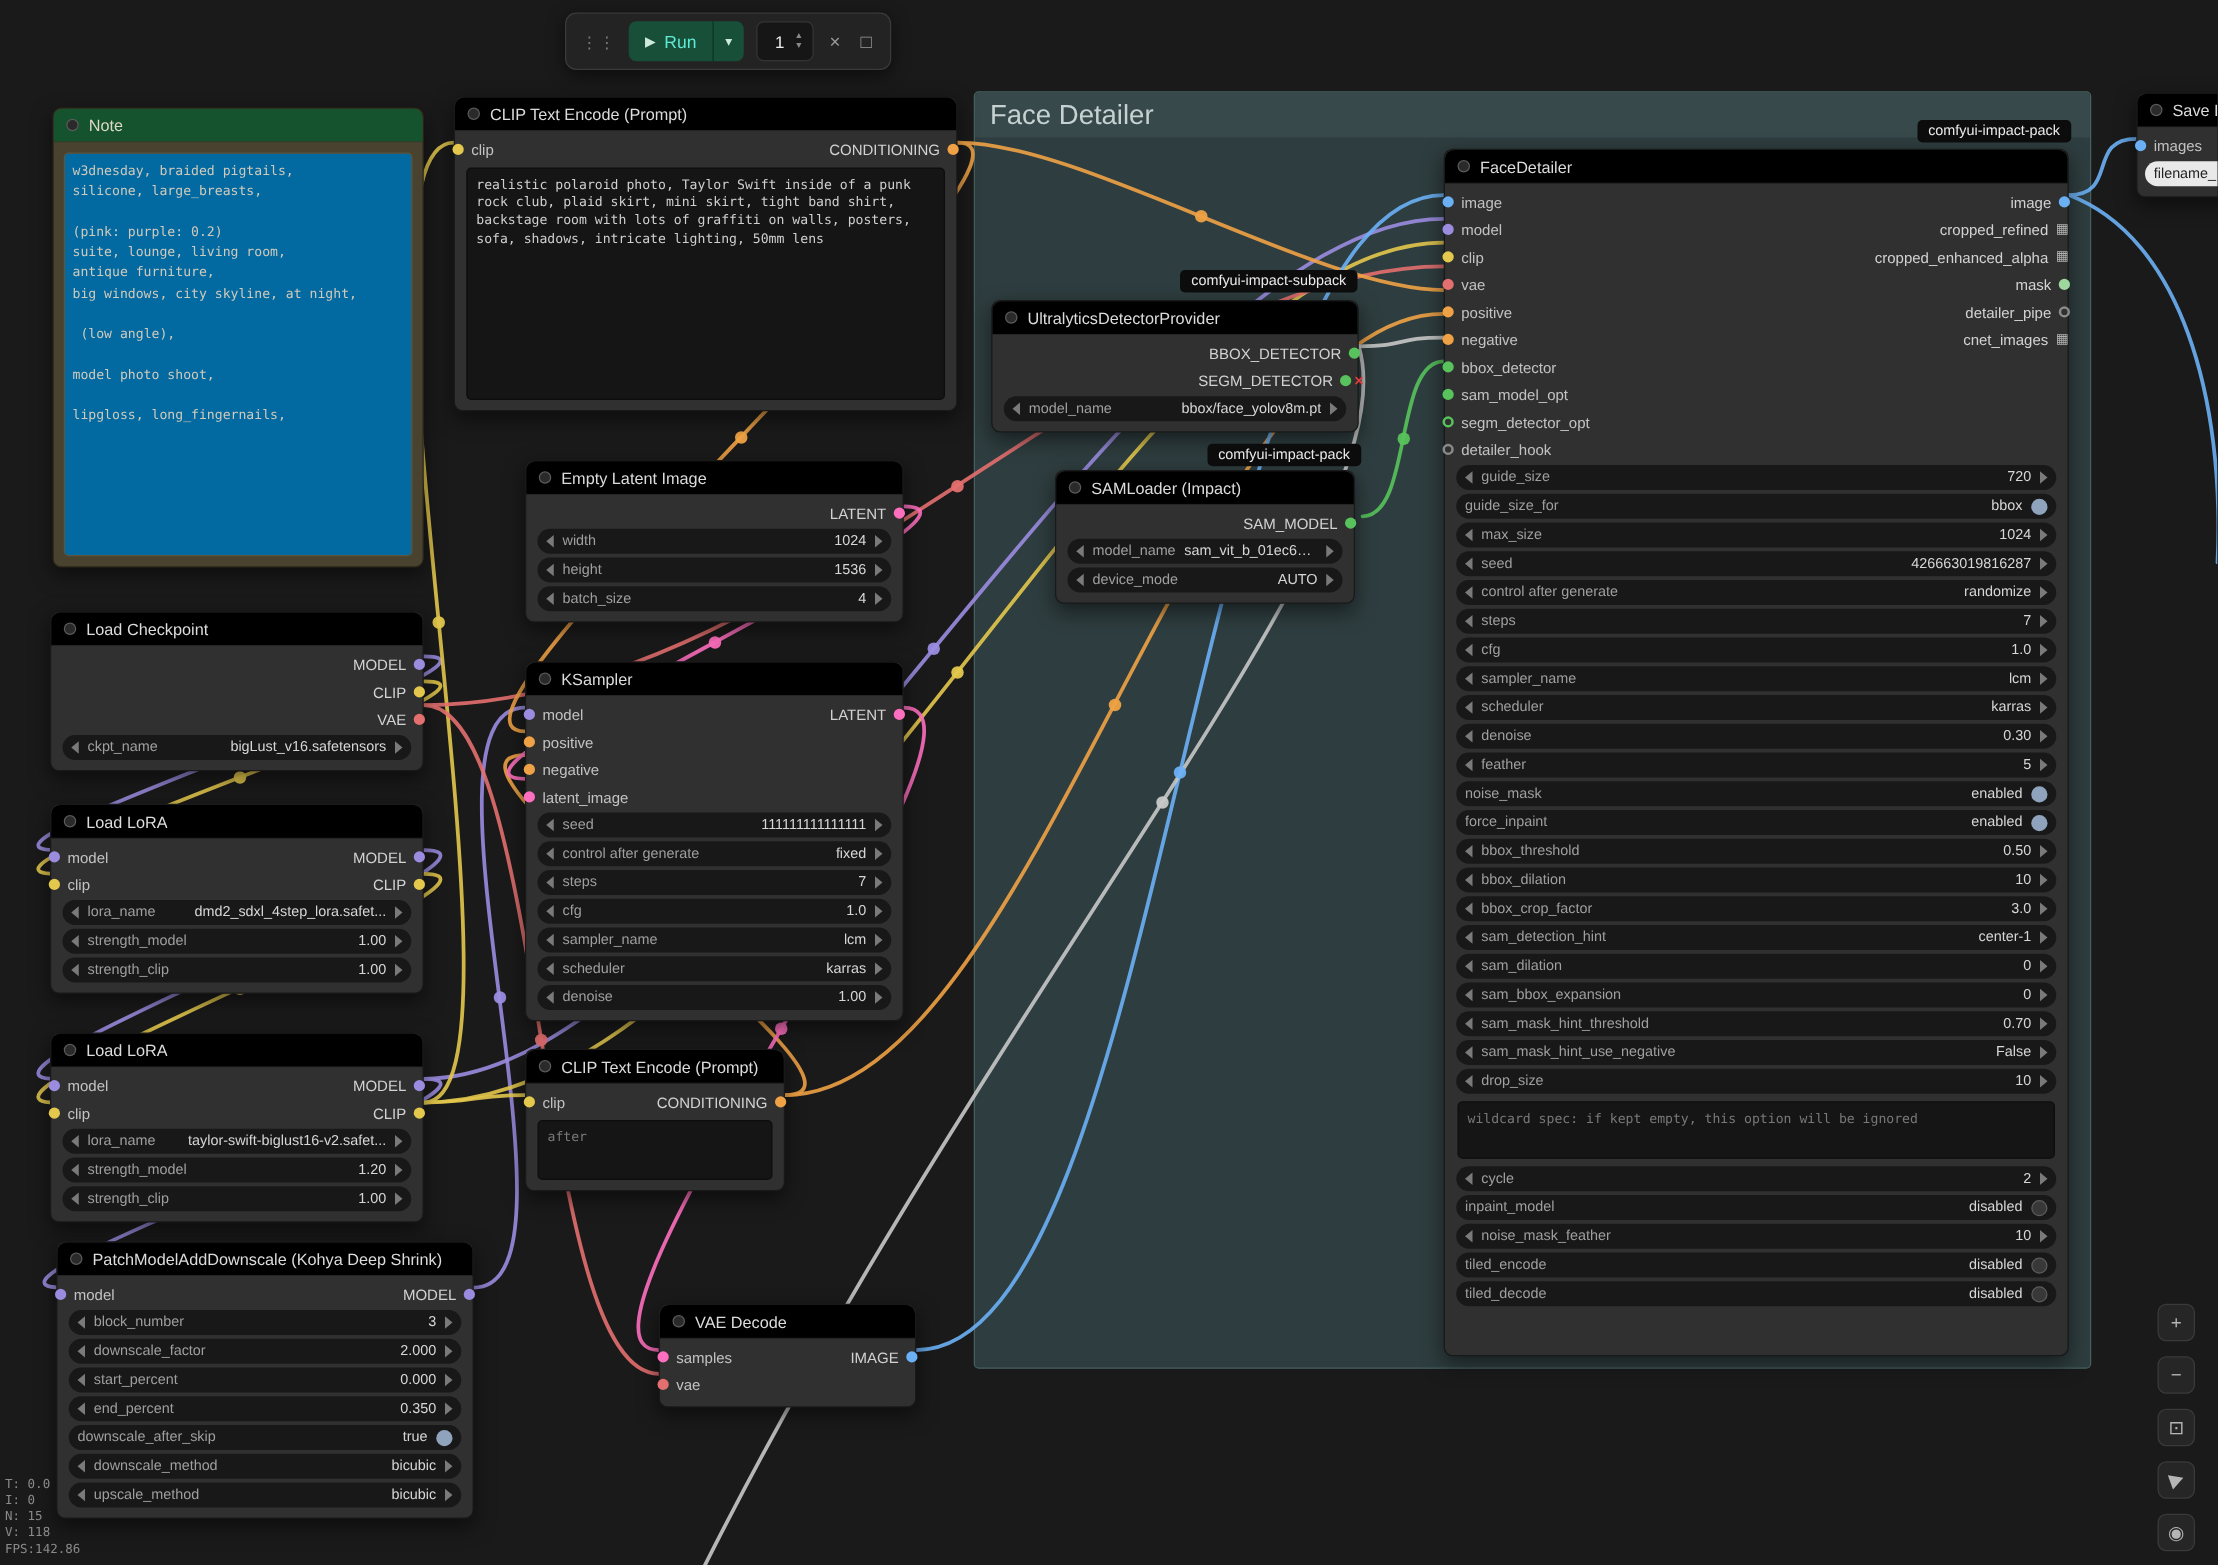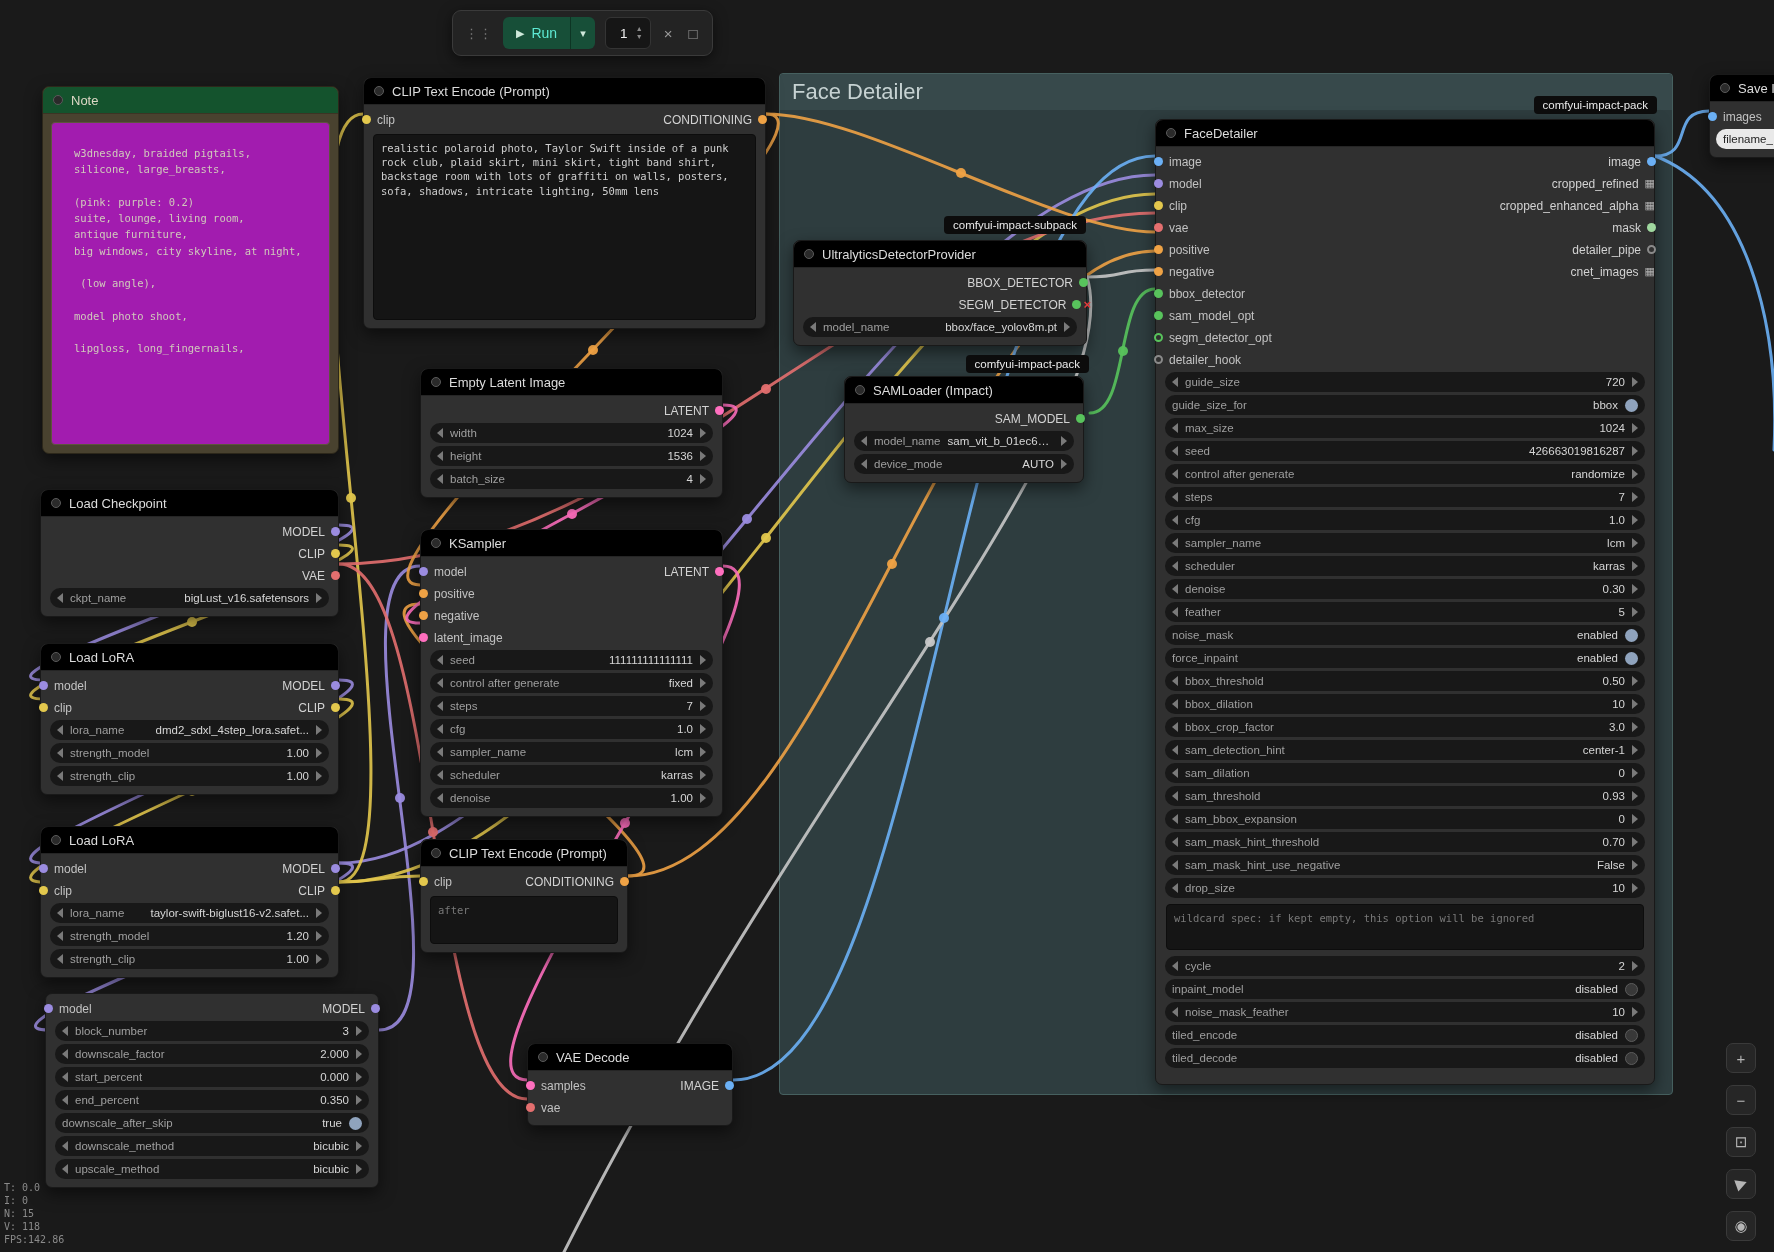--- a/index.html
+++ b/index.html
@@ -32,21 +32,21 @@
 .wv{flex:1;text-align:right;color:#d6d6d6;overflow:hidden;text-overflow:ellipsis}
 .tl{width:0;height:0;border-top:5px solid transparent;border-bottom:5px solid transparent;border-right:6px solid #7a7a7a;flex:none;cursor:pointer}
 .tr{width:0;height:0;border-top:5px solid transparent;border-bottom:5px solid transparent;border-left:6px solid #7a7a7a;flex:none;cursor:pointer}
 .tgl{width:13px;height:13px;border-radius:50%;flex:none;cursor:pointer}
 .tgl.on{background:#8fa3bd}
 .tgl.off{background:#383838;border:1px solid #5c5c5c}
 .ta{margin:2px 9px 0;background:#151515;border:1px solid #0d0d0d;border-radius:4px;padding:6px 7px;font-family:"DejaVu Sans Mono",monospace;font-size:10.5px;line-height:1.35;color:#cfcfcf;white-space:pre-wrap;overflow:hidden;flex:none}
 .ph{color:#787878}
 .node.note{background:#49422f;border-color:#2c271a}
 .node.note .nh{background:#14532d;border-bottom-color:#3b3424;color:#ded8c6}
-.note-body{margin:8px;background:#a21caf;border:1px solid #5d553c;border-radius:4px;padding:22px;font-family:"DejaVu Sans Mono",monospace;font-size:10.5px;line-height:1.55;color:#d0cabb;white-space:pre-wrap;height:calc(100% - 43px);overflow:hidden}
+.note-body{margin:8px;background:#0369a1;border:1px solid #5d553c;border-radius:4px;padding:6px;font-family:"DejaVu Sans Mono",monospace;font-size:10.5px;line-height:1.55;color:#d0cabb;white-space:pre-wrap;height:calc(100% - 43px);overflow:hidden}
 .widget.light{background:#e9e9e9;color:#222;margin:0 6px}
 .widget.light .wl{color:#222}
 .badge{position:absolute;z-index:4;background:#0c0c0c;color:#eaeaea;font-size:11.5px;padding:3px 9px;border-radius:4px;white-space:nowrap}
 .toolbar{position:absolute;left:452px;top:10px;z-index:6;height:46px;background:#232323;border:1px solid #3a3a3a;border-radius:9px;display:flex;align-items:center;gap:10px;padding:0 12px;box-shadow:0 4px 14px rgba(0,0,0,.55)}
 .drag-dots{color:#7a7a7a;font-size:13px;letter-spacing:1px;cursor:grab}
 .run-btn{display:flex;align-items:center;height:32px;background:#174f38;border-radius:6px;overflow:hidden}
 .run-main{display:flex;align-items:center;gap:7px;padding:0 13px;cursor:pointer}
 .run-play{color:#cfe9db;font-size:11px}
 .run-label{color:#5eead4;font-size:14px}
 .run-divider{width:1px;height:32px;background:#0d3524}
@@ -311,20 +311,24 @@
       <div class="widget">
           <span class="tl"></span>
           <span class="wl">strength_clip</span>
           <span class="wv">1.00</span>
           <span class="tr"></span>
         </div>
     </div>
   </div>
 
   <div class="node" style="left:45px;top:993px;width:334px">
+    <div class="nh">
+      <span class="cdot"></span>
+      <span class="nt">PatchModelAddDownscale (Kohya Deep Shrink)</span>
+    </div>
     <div class="nb">
       <div class="iorow">
         <div class="port in">
             <span class="dot id d-model"></span>
             <span>model</span>
           </div>
         <div class="port out">
             <span class="dot od d-model"></span>
             <span>MODEL</span>
           </div>
@@ -739,26 +743,20 @@
       <div class="widget">
           <span class="tl"></span>
           <span class="wl">sam_detection_hint</span>
           <span class="wv">center-1</span>
           <span class="tr"></span>
         </div>
       <div class="widget">
           <span class="tl"></span>
           <span class="wl">sam_dilation</span>
           <span class="wv">0</span>
-          <span class="tr"></span>
-        </div>
-      <div class="widget">
-          <span class="tl"></span>
-          <span class="wl">sam_threshold</span>
-          <span class="wv">0.93</span>
           <span class="tr"></span>
         </div>
       <div class="widget">
           <span class="tl"></span>
           <span class="wl">sam_bbox_expansion</span>
           <span class="wv">0</span>
           <span class="tr"></span>
         </div>
       <div class="widget">
           <span class="tl"></span>

